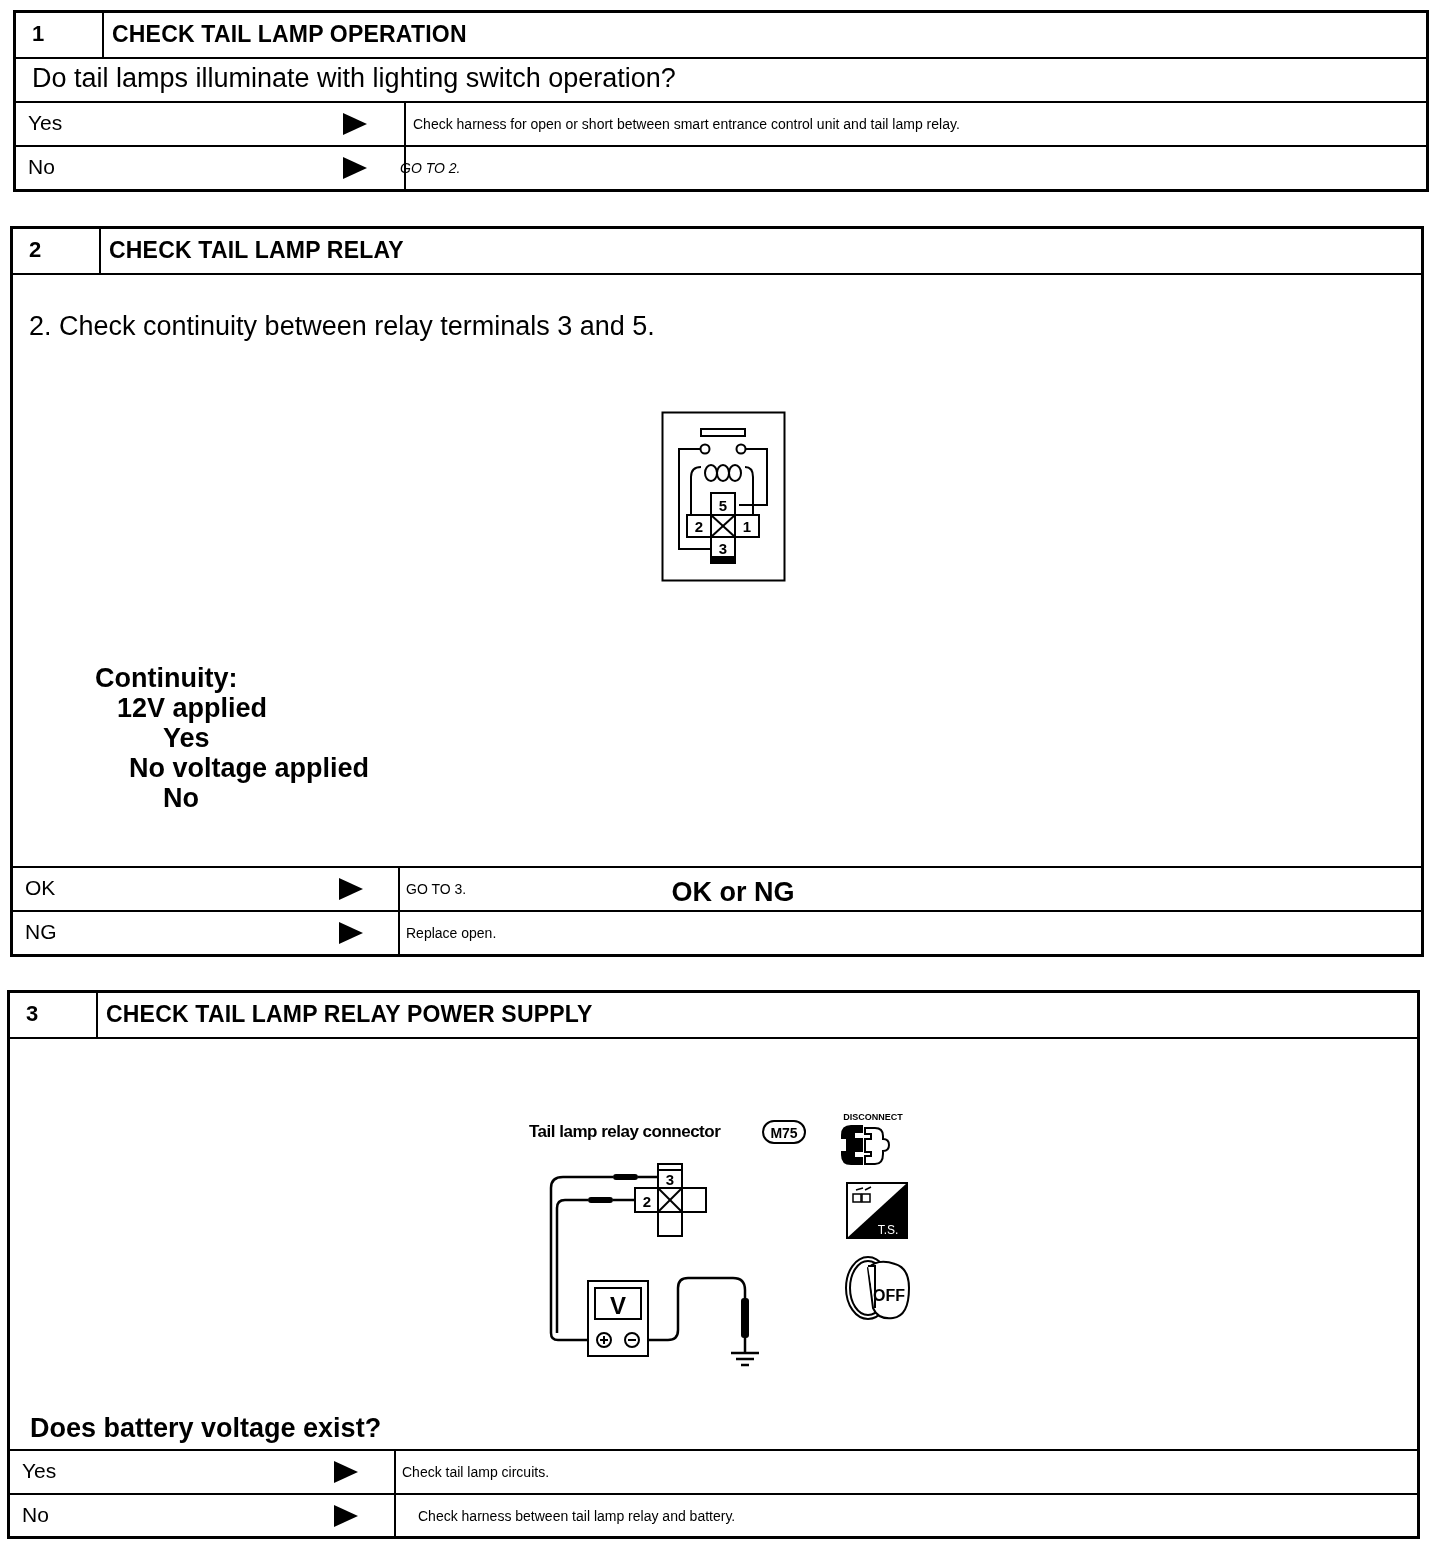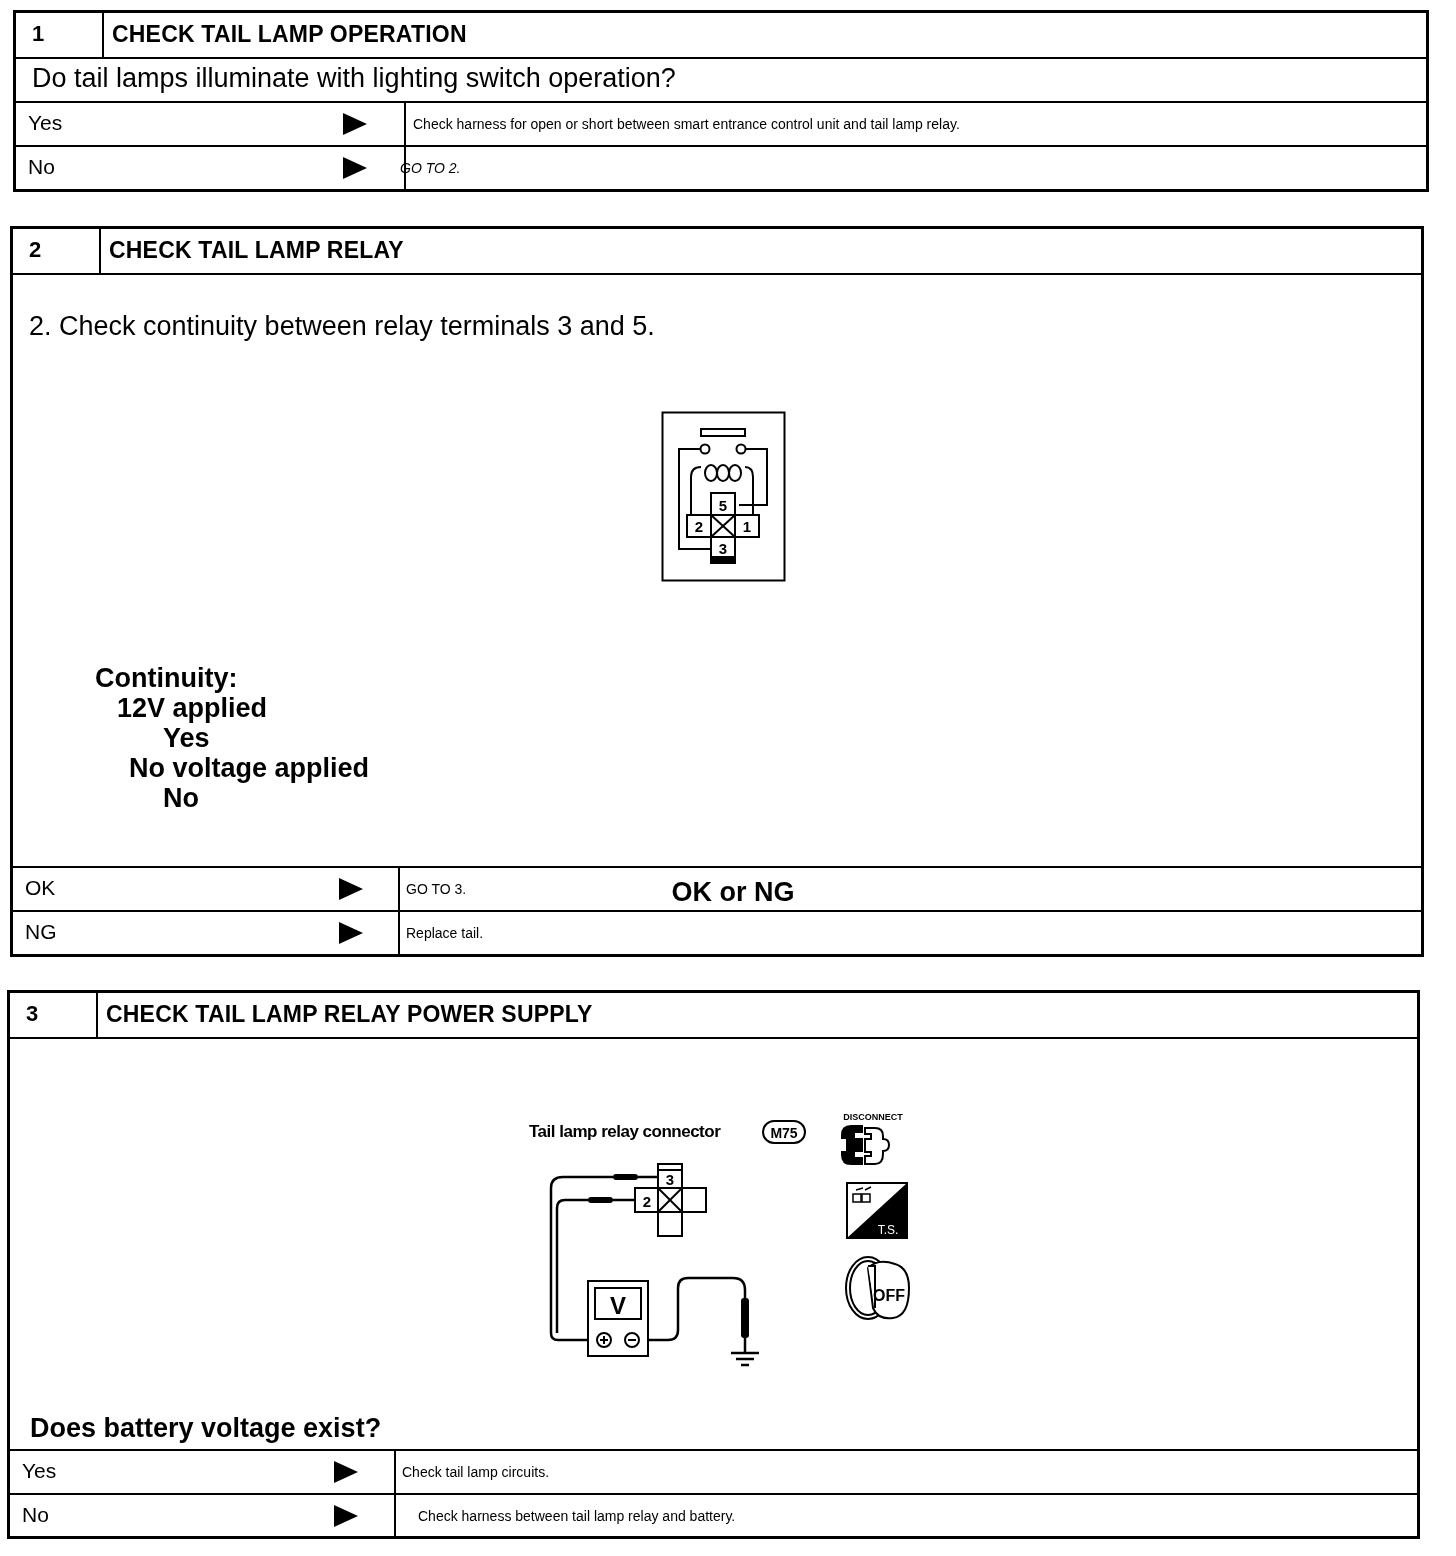--- a/index.html
+++ b/index.html
@@ -87,21 +87,21 @@
   <div class="row" style="top:637px;">
     <span class="lbl">OK</span>
     <span class="arrow" style="left:326px;"></span>
     <span class="sep" style="left:385px;"></span>
     <span class="res" style="left:393px;">GO TO 3.</span>
   </div>
   <div class="row" style="top:681px;">
     <span class="lbl">NG</span>
     <span class="arrow" style="left:326px;"></span>
     <span class="sep" style="left:385px;"></span>
-    <span class="res" style="left:393px;">Replace tail.</span>
+    <span class="res" style="left:393px;">Replace open.</span>
   </div>
 </div>
 
 <div class="box" style="left:7px; top:990px; width:1413px; height:549px;">
   <div class="hdr">
     <div class="num">3</div>
     <div class="title">CHECK TAIL LAMP RELAY POWER SUPPLY</div>
   </div>
 
   <svg style="position:absolute; left:513px; top:115px;" width="400" height="270" viewBox="0 0 400 270">

